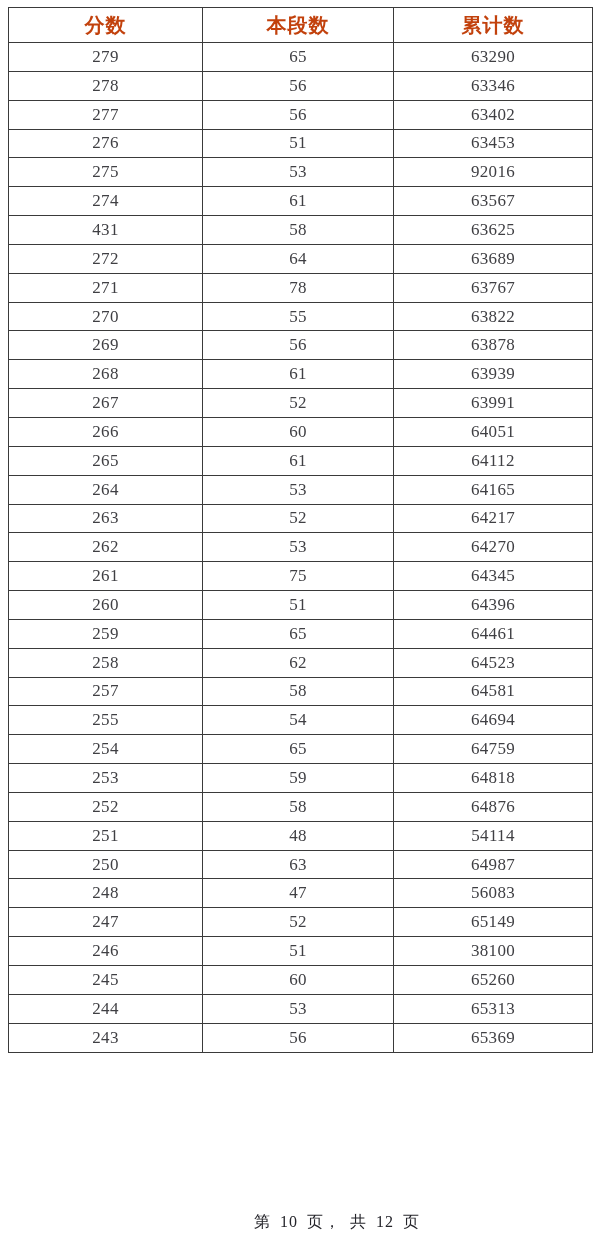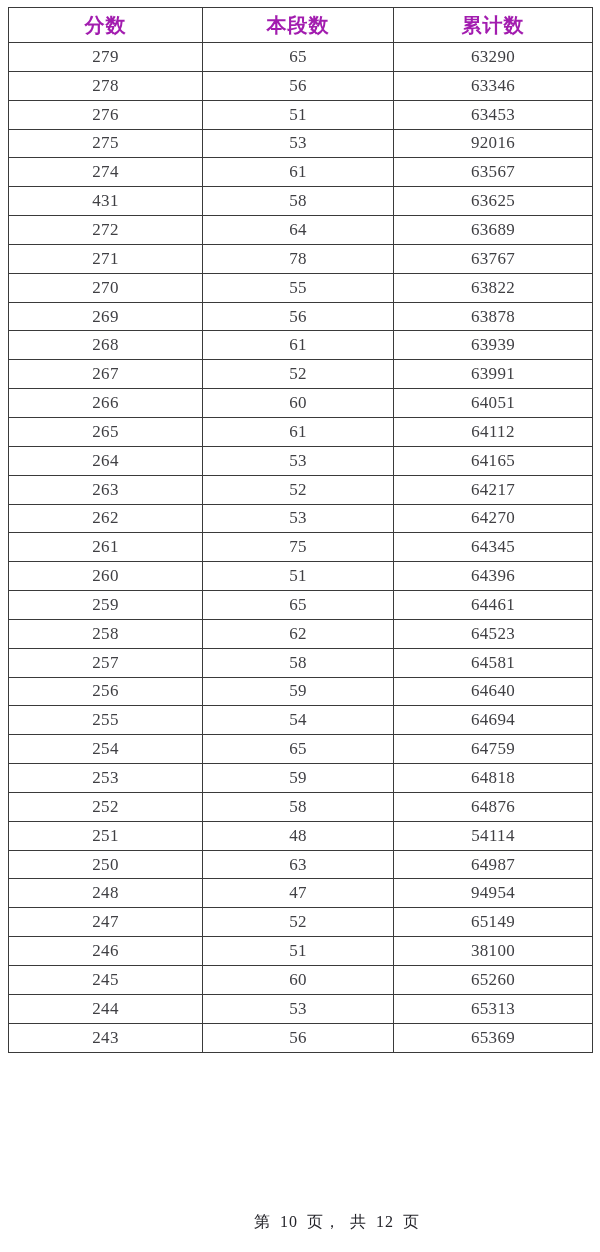--- a/index.html
+++ b/index.html
@@ -43,21 +43,21 @@
     padding: 0;
     vertical-align: middle;
   }
 
   .score-table thead th {
     height: 34px;
     font-family: Liberation Mono, monospace;
     font-weight: bold;
     font-size: 20px;
     letter-spacing: 1px;
-    color: #a21caf;
+    color: #c2410c;
   }
 
   .score-table tbody td {
     height: 27.85px;
     font-size: 17px;
     color: #3f3f43;
     font-weight: normal;
     letter-spacing: 0.3px;
   }
 
@@ -97,20 +97,25 @@
           <td>279</td>
           <td>65</td>
           <td>63290</td>
         </tr>
         <tr>
           <td>278</td>
           <td>56</td>
           <td>63346</td>
         </tr>
         <tr>
+          <td>277</td>
+          <td>56</td>
+          <td>63402</td>
+        </tr>
+        <tr>
           <td>276</td>
           <td>51</td>
           <td>63453</td>
         </tr>
         <tr>
           <td>275</td>
           <td>53</td>
           <td>92016</td>
         </tr>
         <tr>
@@ -197,25 +202,20 @@
           <td>258</td>
           <td>62</td>
           <td>64523</td>
         </tr>
         <tr>
           <td>257</td>
           <td>58</td>
           <td>64581</td>
         </tr>
         <tr>
-          <td>256</td>
-          <td>59</td>
-          <td>64640</td>
-        </tr>
-        <tr>
           <td>255</td>
           <td>54</td>
           <td>64694</td>
         </tr>
         <tr>
           <td>254</td>
           <td>65</td>
           <td>64759</td>
         </tr>
         <tr>
@@ -234,21 +234,21 @@
           <td>54114</td>
         </tr>
         <tr>
           <td>250</td>
           <td>63</td>
           <td>64987</td>
         </tr>
         <tr>
           <td>248</td>
           <td>47</td>
-          <td>94954</td>
+          <td>56083</td>
         </tr>
         <tr>
           <td>247</td>
           <td>52</td>
           <td>65149</td>
         </tr>
         <tr>
           <td>246</td>
           <td>51</td>
           <td>38100</td>

